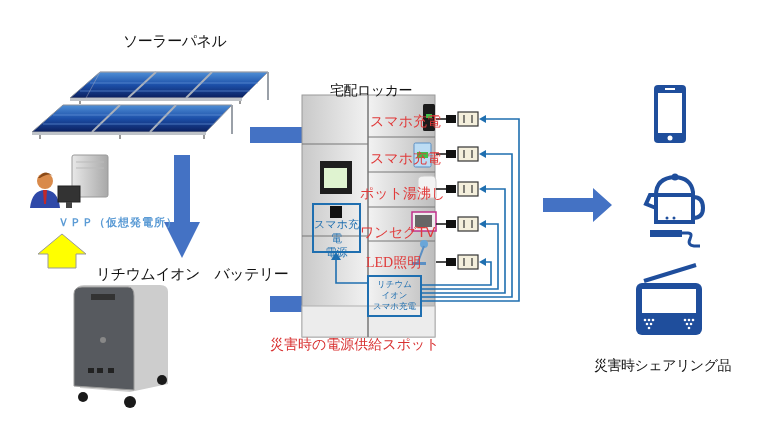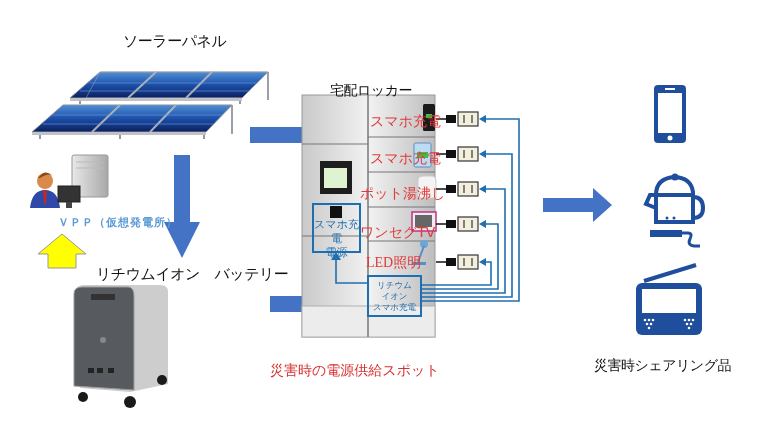--- a/index.html
+++ b/index.html
@@ -227,21 +227,21 @@
 <div class="abs locker-label" style="left:370px; top:150px;">スマホ充電</div>
 <div class="abs locker-label" style="left:360px; top:185px;font-family:Liberation Serif, serif;">ポット湯沸し</div>
 <div class="abs locker-label" style="left:360px; top:224px;text-align:center;">ワンセグTV</div>
 <div class="abs locker-label" style="left:366px; top:254px;font-family:Liberation Serif, serif;">LED照明</div>
 
 <div class="abs" style="left:313px; top:218px; width:47px; text-align:center; font-size:11px; color:#1f6fb0; line-height:14px;">
   <div>スマホ充電</div>
   <div>電源</div>
 </div>
 
-<div class="abs" style="left:368px; top:280px; width:53px; text-align:center; font-size:8.5px; color:#1f6fb0; line-height:11px;">
+<div class="abs" style="left:368px; top:280px; width:53px; text-align:center; font-size:8.5px; color:#1f6fb0; line-height:11px;font-family:Liberation Mono, monospace;">
   <div>リチウム</div>
   <div>イオン</div>
   <div>スマホ充電</div>
 </div>
 
-<div class="abs red" style="left:270px; top:362px; font-size:14px; white-space:nowrap; color:#d83030;">災害時の電源供給スポット</div>
+<div class="abs red" style="left:270px; top:336px; font-size:14px; white-space:nowrap; color:#d83030;">災害時の電源供給スポット</div>
 
 <div class="abs lbl" style="left:594px; top:357px; font-size:14px;">災害時シェアリング品</div>
 
 </body></html>

